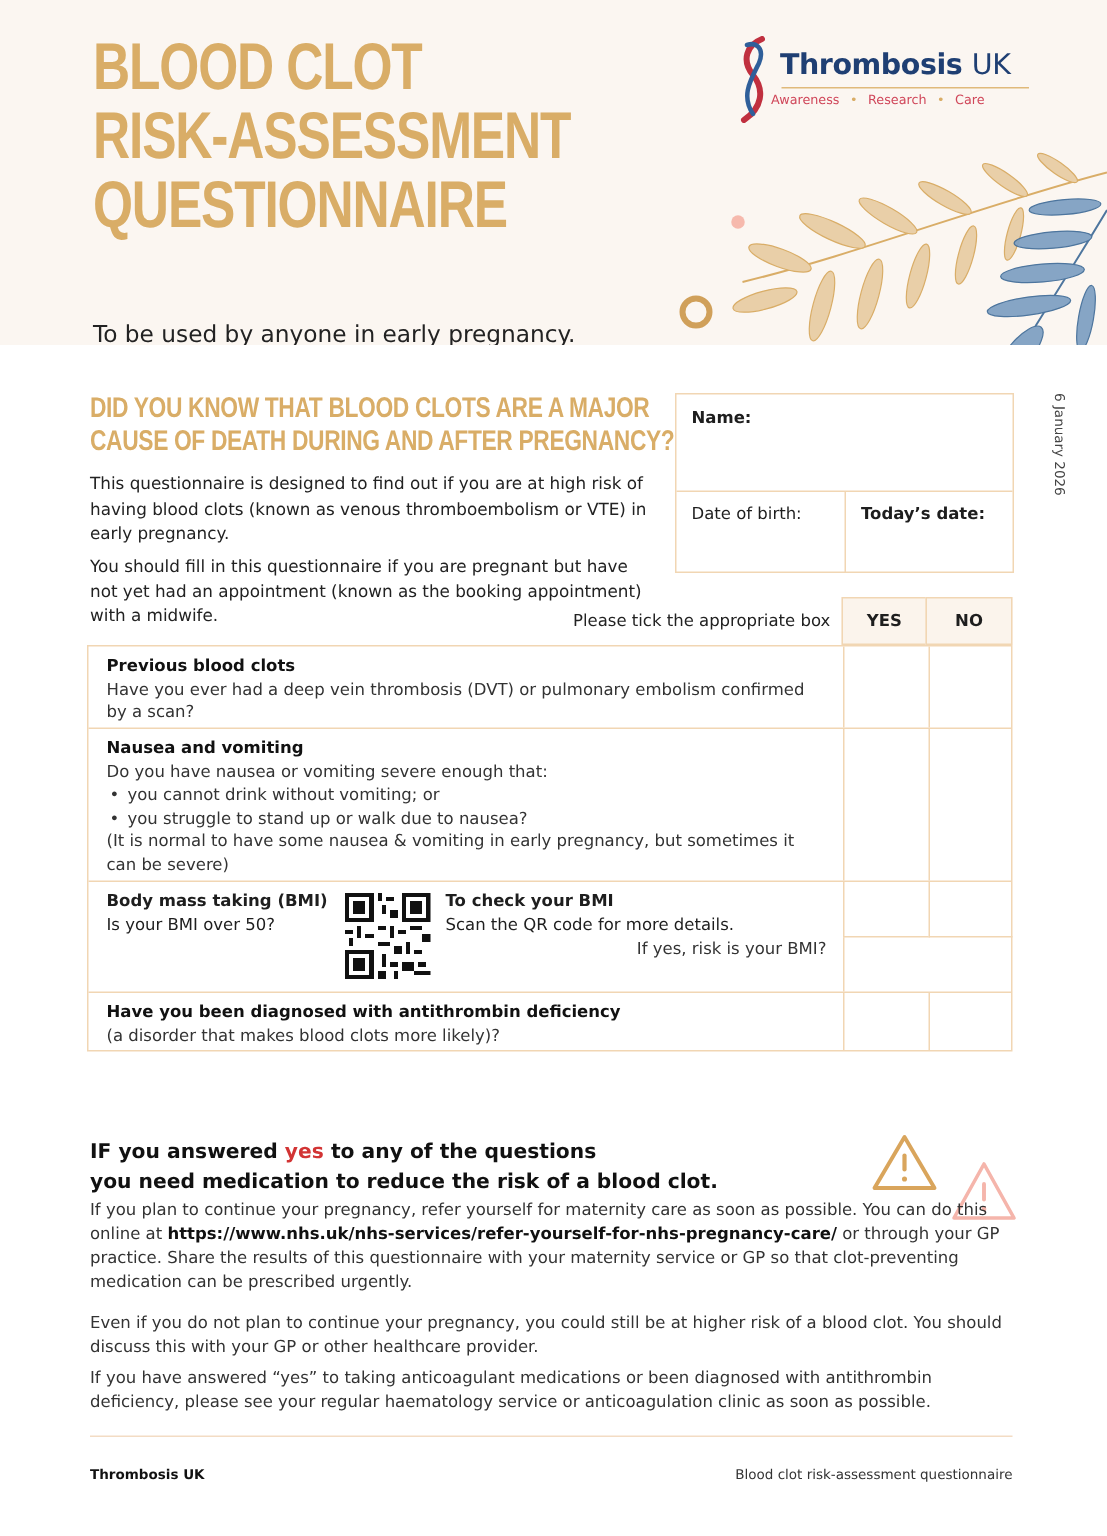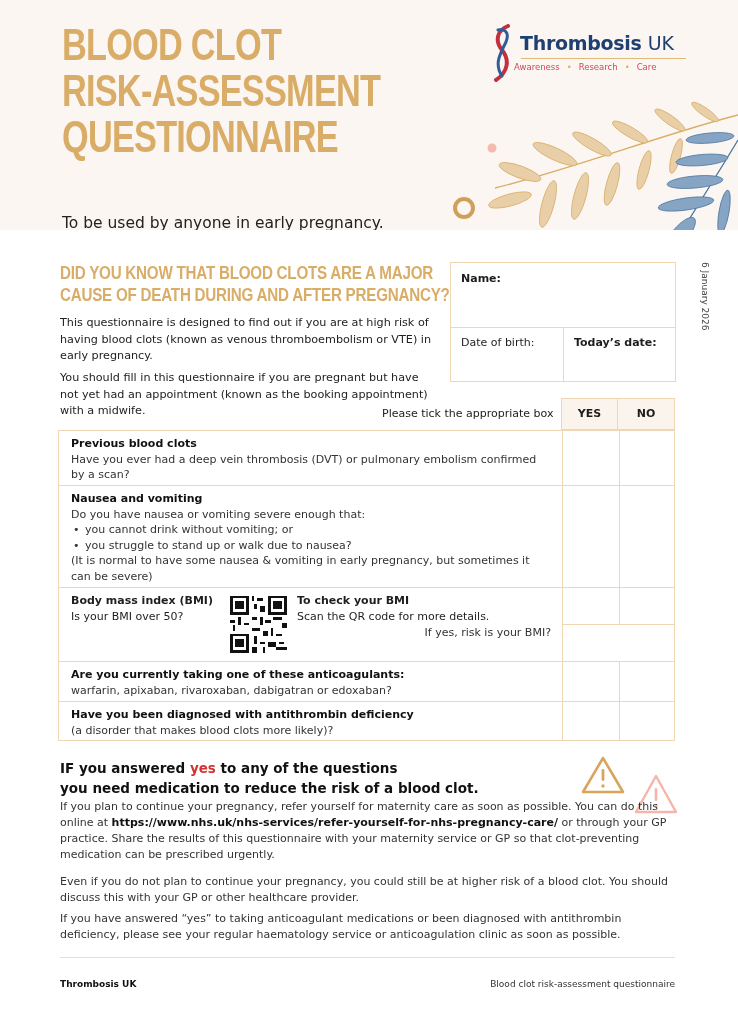--- a/index.html
+++ b/index.html
@@ -170,21 +170,21 @@
       <div class="bullet">you cannot drink without vomiting; or</div>
       <div class="bullet">you struggle to stand up or walk due to nausea?</div>
       <div>(It is normal to have some nausea &amp; vomiting in early pregnancy, but sometimes it can be severe)</div>
     </div>
     <div class="qcell yes"></div>
     <div class="qcell no"></div>
   </div>
 
   <div class="qrow bmi-cells" style="height:74px">
     <div class="bmi-left">
-      <b>Body mass index (BMI)</b>
+      <b>Body mass taking (BMI)</b>
       <div>Is your BMI over 50?</div>
     </div>
     <svg class="qr" viewBox="0 0 21 21" shape-rendering="crispEdges">
       <rect width="21" height="21" fill="#fff"></rect>
       <g fill="#111">
         <rect x="0" y="0" width="7" height="7"></rect>
           <rect x="1" y="1" width="5" height="5" fill="#fff"></rect>
           <rect x="2" y="2" width="3" height="3"></rect>
         <rect x="14" y="0" width="7" height="7"></rect>
           <rect x="15" y="1" width="5" height="5" fill="#fff"></rect>
@@ -221,28 +221,20 @@
     <div class="bmi-check">
       <b>To check your BMI</b>
       <div>Scan the QR code for more details.</div>
     </div>
     <div class="bmi-ifyes">If yes, risk is your BMI?</div>
     <div class="qcell yes"></div>
     <div class="qcell no"></div>
     <div class="bmi-value"></div>
   </div>
 
-  <div class="qrow" style="height:40px">
-    <div class="qtext">
-      <b>Are you currently taking one of these anticoagulants:</b>
-      <div>warfarin, apixaban, rivaroxaban, dabigatran or edoxaban?</div>
-    </div>
-    <div class="qcell yes"></div>
-    <div class="qcell no"></div>
-  </div>
 
   <div class="qrow" style="height:38px">
     <div class="qtext">
       <b>Have you been diagnosed with antithrombin deficiency</b>
       <div>(a disorder that makes blood clots more likely)?</div>
     </div>
     <div class="qcell yes"></div>
     <div class="qcell no"></div>
   </div>
 </div>

